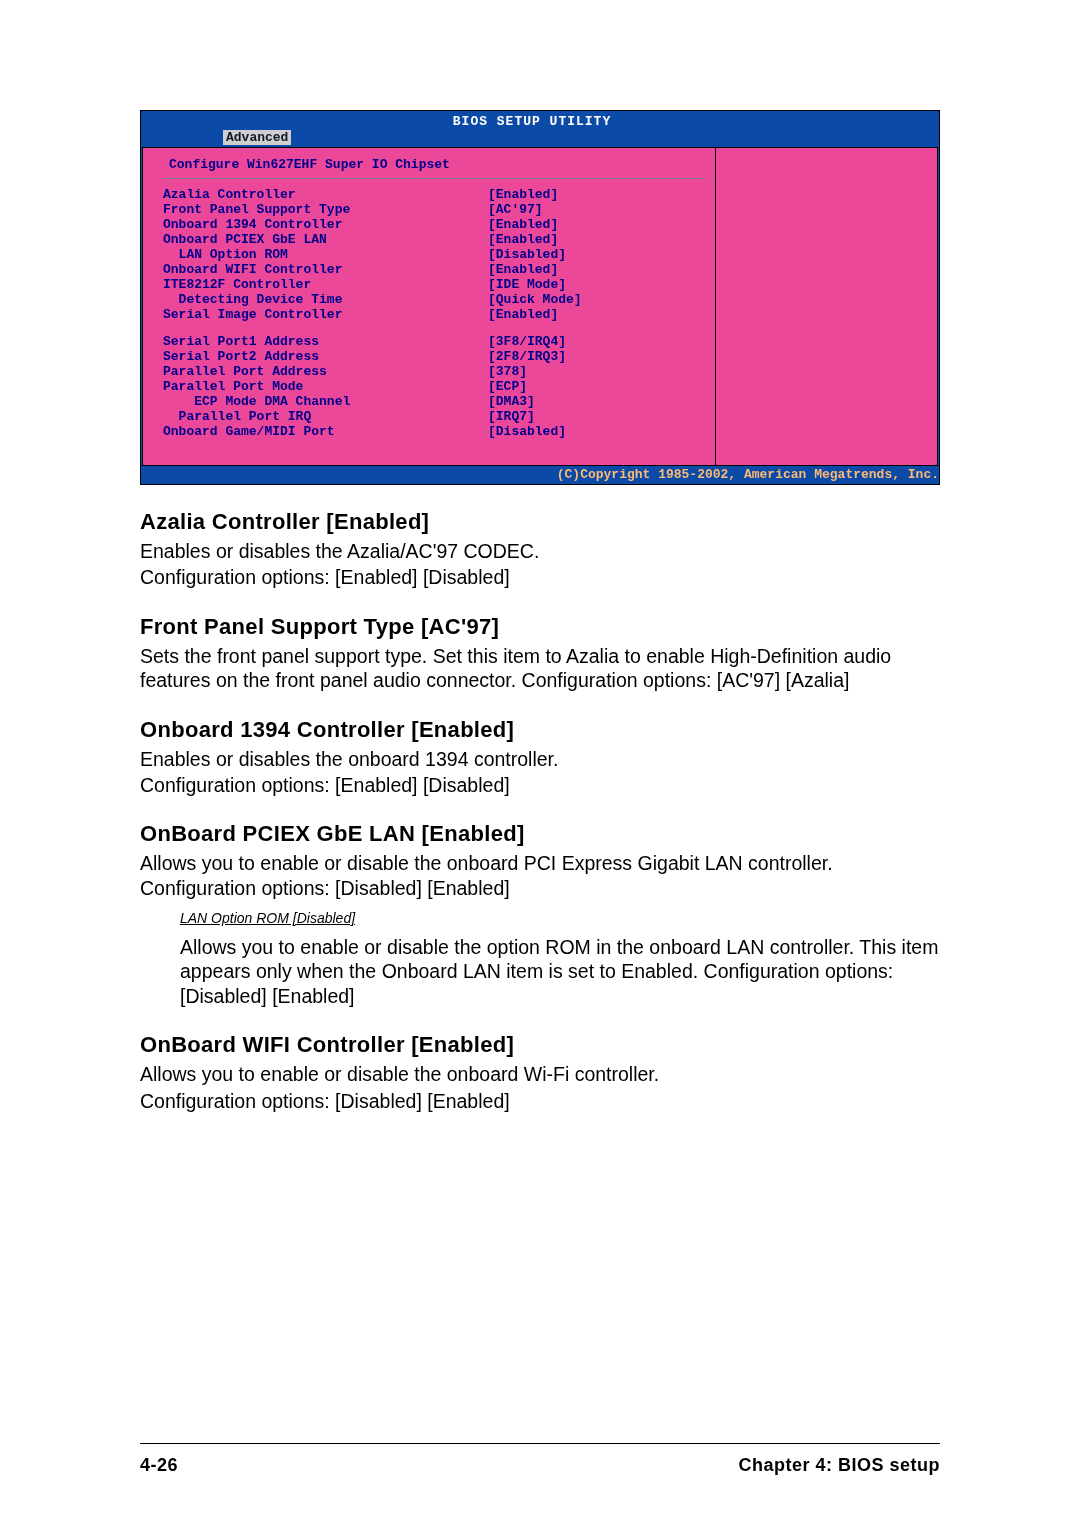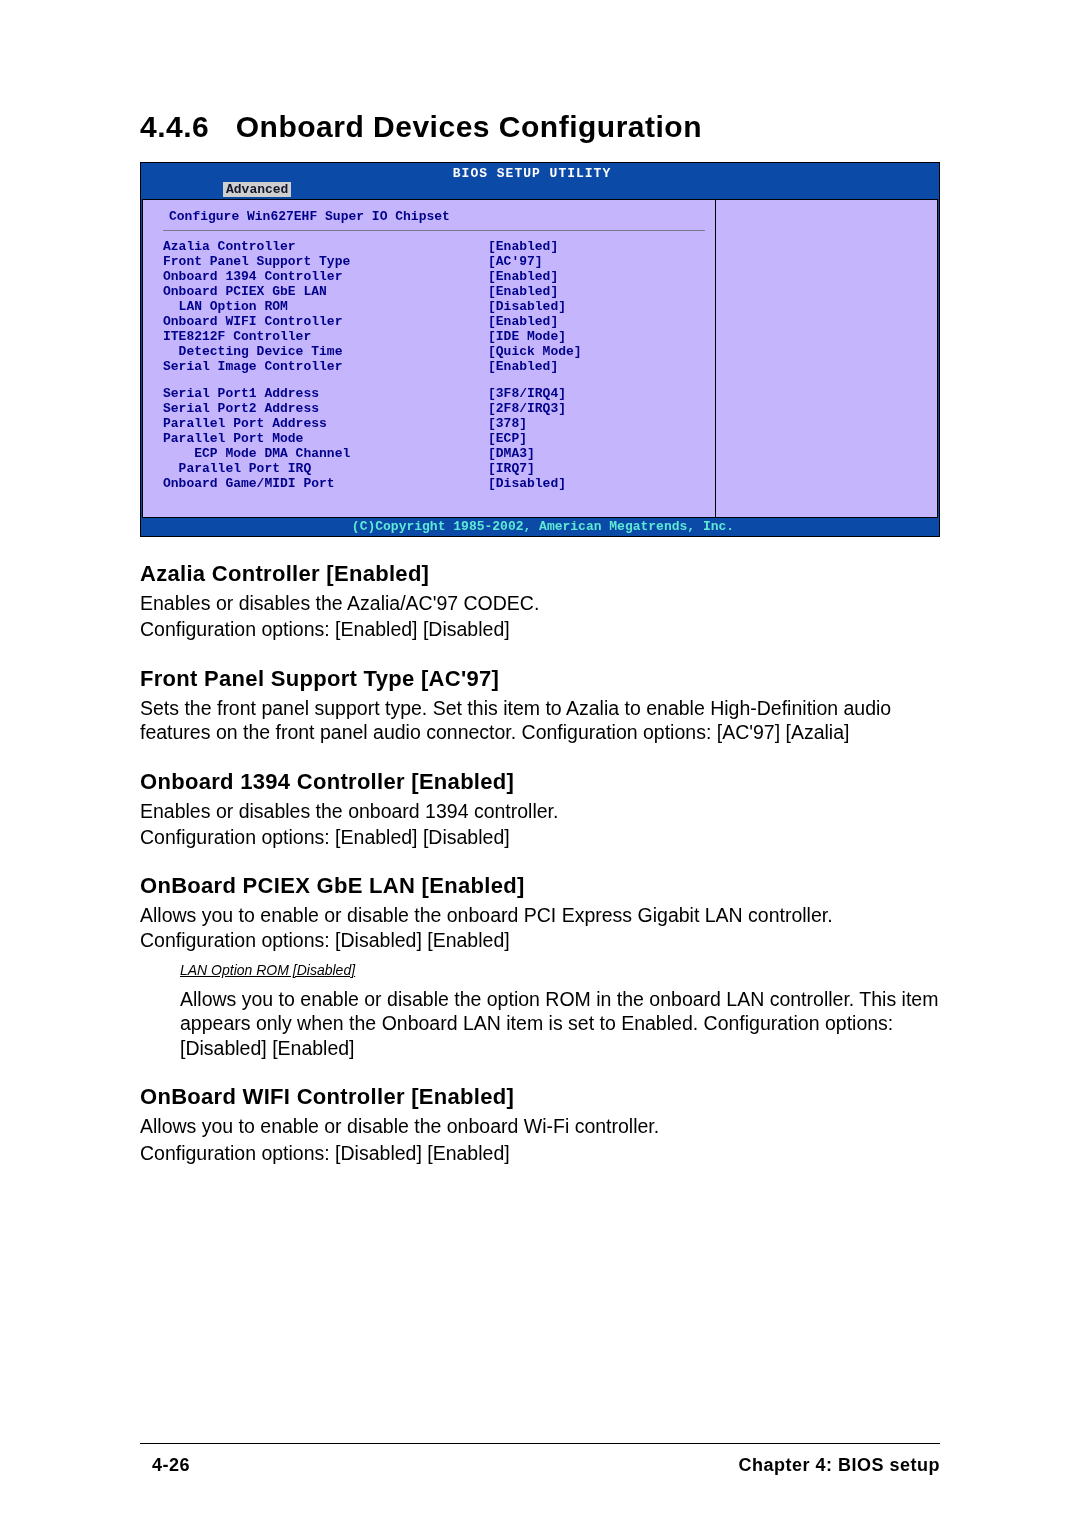--- a/index.html
+++ b/index.html
@@ -3,46 +3,42 @@
 <meta charset="utf-8">
 <style>
   * { box-sizing: border-box; margin: 0; padding: 0; }
   html, body { width: 1080px; height: 1528px; background: #fff; font-family: Arial, Helvetica, sans-serif; color: #000; }
   .page { padding: 110px 140px 60px 140px; position: relative; height: 100%; }
   .section-title { font-size: 30px; font-weight: bold; letter-spacing: 0.5px; margin-bottom: 18px; font-stretch: condensed; }
   .bios-box { border: 1px solid #000; background: #0c4aa8; font-family: "Courier New", monospace; font-size: 13px; font-weight: bold; color: #fff; position: relative; }
   .bios-titlebar { text-align: center; color: #fff; padding: 3px 16px 1px 0; letter-spacing: 1px; }
   .bios-tabrow { padding: 0 0 2px 82px; }
   .bios-tab { background: #cfcfcf; color: #0f172a; padding: 0 3px; display: inline-block; }
-  .bios-body { background: #c4b5fd; border: 1px solid #000; margin: 0 1px 0 1px; display: flex; }
+  .bios-body { background: #ec4899; border: 1px solid #000; margin: 0 1px 0 1px; display: flex; }
   .bios-left { flex: 0 0 72%; padding: 6px 10px 26px 20px; color: #00008b; }
   .bios-right { flex: 1; border-left: 1px solid #000; }
   .bios-subtitle { border-bottom: 1px solid #7a7a8f; padding: 3px 0 6px 6px; margin-bottom: 8px; }
   .bios-row { display: flex; }
   .bios-row .lab { flex: 0 0 60%; white-space: pre; }
   .bios-row .val { white-space: pre; }
   .bios-group-gap { height: 12px; }
-  .bios-footer { text-align: center; color: #5eead4; padding: 1px 0 2px 6px; }
+  .bios-footer { text-align: right; color: #fdba74; padding: 1px 0 2px 6px; }
   .doc-section { margin-top: 24px; }
   .doc-h { font-size: 22px; font-weight: bold; letter-spacing: 0.3px; font-stretch: condensed; margin-bottom: 4px; }
   .doc-p { font-size: 19.5px; line-height: 1.25; margin-bottom: 2px; }
   .doc-sub { margin-top: 10px; padding-left: 40px; }
   .doc-sub-h { font-size: 14px; text-decoration: underline; font-style: italic; margin-bottom: 9px; }
   .footer-line { border-top: 1px solid #000; position: absolute; left: 140px; right: 140px; bottom: 84px; }
-  .page-footer { position: absolute; left: 152px; right: 140px; bottom: 52px; display: flex; justify-content: space-between; font-weight: bold; font-size: 18px; letter-spacing: 0.5px; font-stretch: condensed; }
+  .page-footer { position: absolute; left: 140px; right: 140px; bottom: 52px; display: flex; justify-content: space-between; font-weight: bold; font-size: 18px; letter-spacing: 0.5px; font-stretch: condensed; }
 </style>
 </head>
 <body>
 
 <div class="page">
 
-  <h1 class="section-title">
-    <span>4.4.6</span>&nbsp;&nbsp;
-    <span>Onboard Devices Configuration</span>
-  </h1>
 
   <div class="bios-box">
     <div class="bios-titlebar">BIOS SETUP UTILITY</div>
     <div class="bios-tabrow">
       <span class="bios-tab">Advanced</span>
     </div>
     <div class="bios-body">
       <div class="bios-left">
         <div class="bios-subtitle">Configure Win627EHF Super IO Chipset</div>
         <div id="bios-group1">

